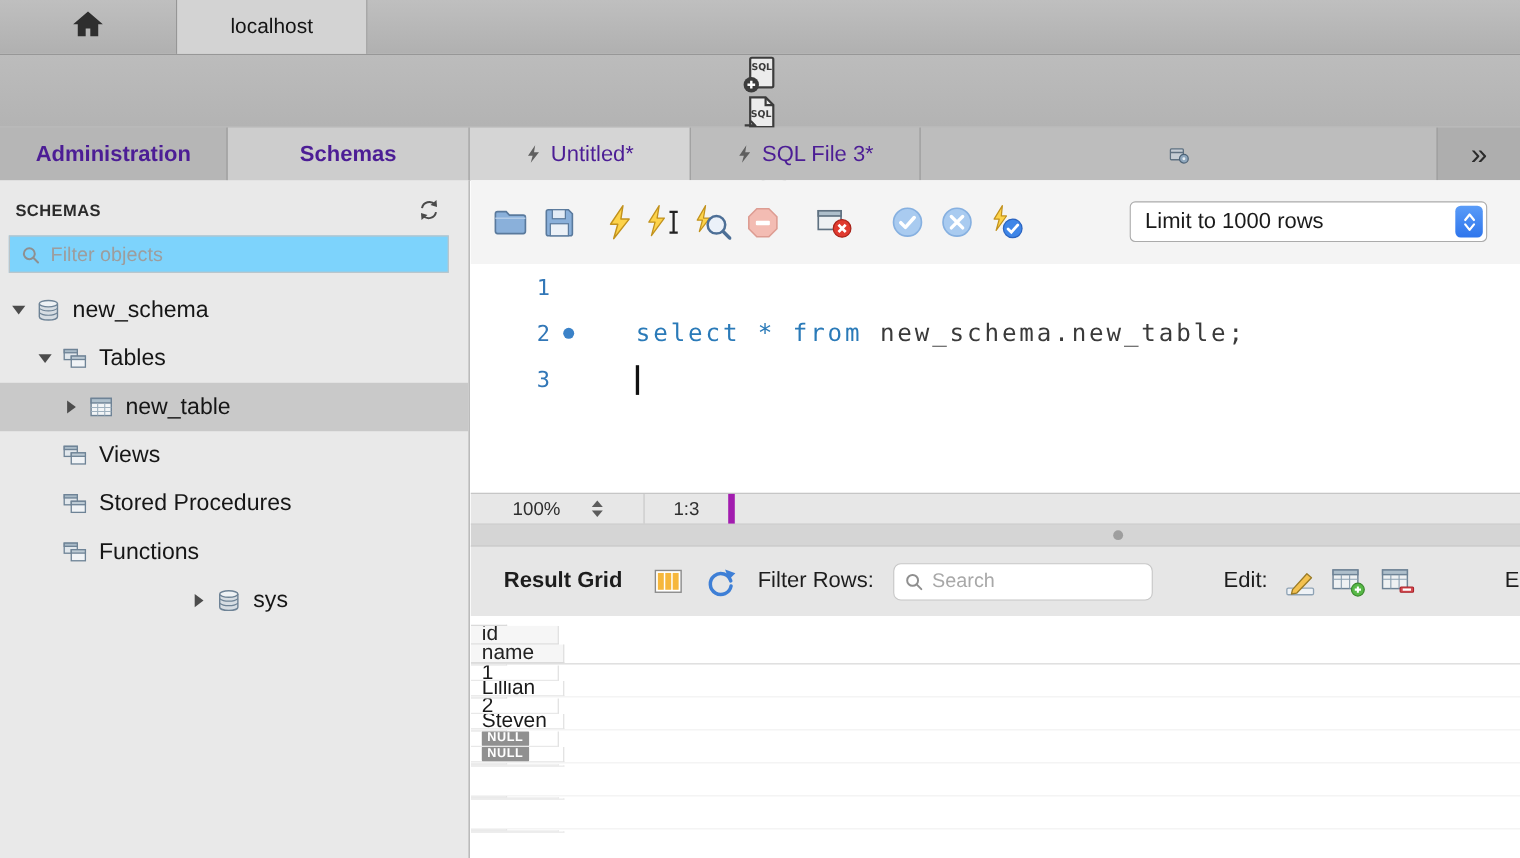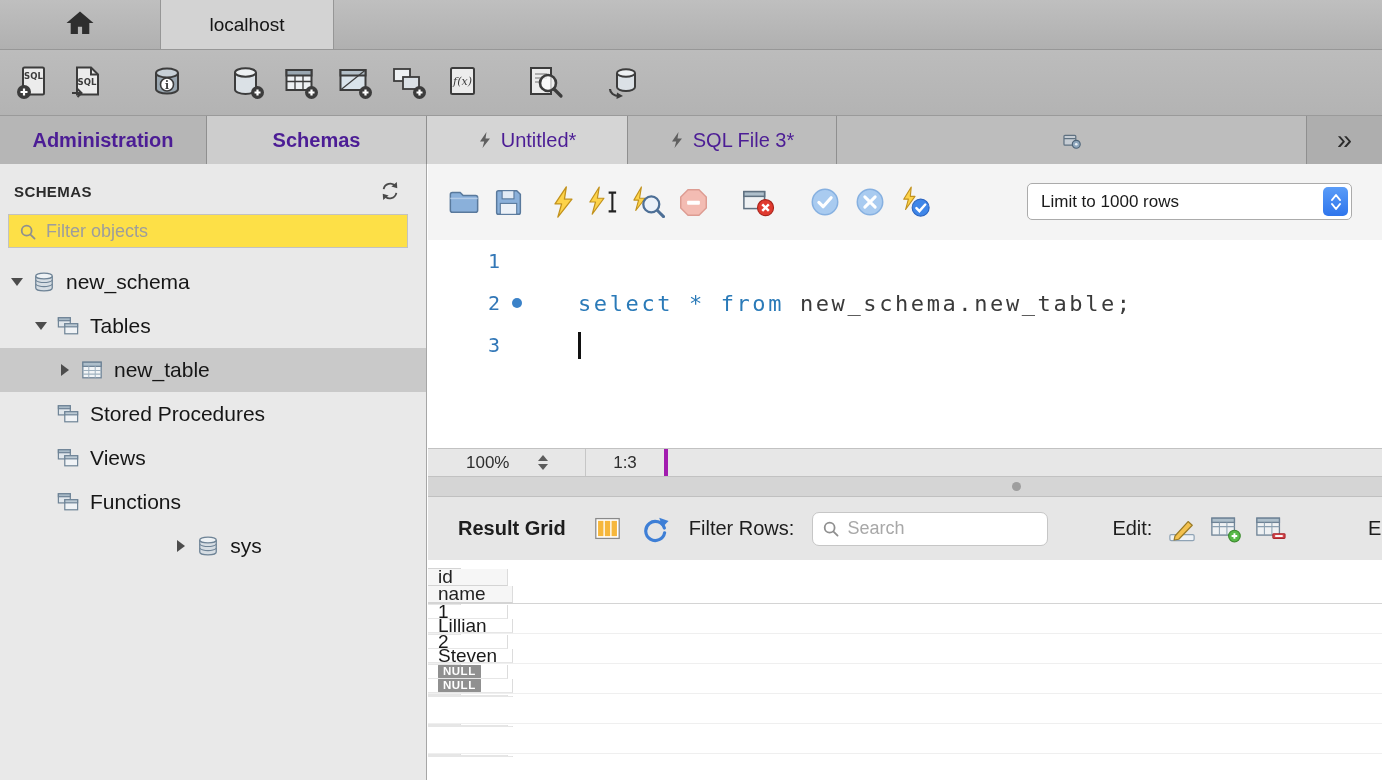--- a/index.html
+++ b/index.html
@@ -10,21 +10,21 @@
   
   .titlebar{position:absolute;top:0;left:0;width:100%;height:50px;
     background:linear-gradient(#bfbfbf,#b0b0b0);border-bottom:1px solid #979797;display:flex;}
   .home-tab{width:160px;display:flex;align-items:center;justify-content:center;}
   .conn-tab{width:174px;background:#d3d3d3;border-left:1px solid #969696;border-right:1px solid #969696;
     display:flex;align-items:center;justify-content:center;font-size:19px;color:#141414;}
 
   
   .main-toolbar{position:absolute;top:50px;left:0;width:100%;height:66px;
     background:linear-gradient(#bcbcbc,#b3b3b3);border-bottom:1px solid #9a9a9a;
-    display:flex;align-items:center;padding-left:10px;}
+    display:flex;align-items:center;padding-left:10px;flex-direction:column;}
   .tb-btn{width:46px;height:50px;display:flex;align-items:center;justify-content:center;margin-right:8px;}
   .tb-btn span{display:flex;}
 
   
   .tabrow{position:absolute;top:116px;left:0;width:100%;height:48px;background:#aeaeae;display:flex;}
   .tab{display:flex;align-items:center;justify-content:center;border-right:1px solid #8f8f8f;
     font-size:20px;color:#4c1d95;gap:9px;white-space:nowrap;overflow:hidden;}
   .side-tab{font-weight:bold;}
   .tab-admin-side{width:207px;background:#b6b6b6;}
   .tab-schemas{width:220px;background:#cdcdcd;}
@@ -36,38 +36,38 @@
     font-size:27px;color:#2b2b2b;background:#aeaeae;}
 
   
   .sidebar{position:absolute;top:164px;left:0;width:427px;height:616px;background:#e9e9e9;
     border-right:1px solid #a6a6a6;overflow:hidden;}
   .schemas-head{height:44px;display:flex;align-items:center;padding:10px 26px 0 14px;}
   .schemas-title{font-size:15px;font-weight:bold;color:#2b2b2b;letter-spacing:.4px;}
   .side-refresh{margin-left:auto;display:flex;}
   .filter-wrap{padding:6px 18px 12px 8px;position:relative;}
   .filter-wrap svg{position:absolute;left:19px;top:15px;}
-  .filter-input{width:100%;height:34px;border:1px solid #c2c2c2;border-radius:0;background:#fde047;
+  .filter-input{width:100%;height:34px;border:1px solid #c2c2c2;border-radius:0;background:#7dd3fc;
     padding-left:37px;font-size:18px;color:#333;font-family:"Liberation Sans",sans-serif;outline:none;}
   .filter-input::placeholder{color:#9d9d9d;}
   .tree-row{height:44px;display:flex;align-items:center;font-size:21px;color:#161616;cursor:default;}
   .tree-row.selected{background:#c9c9c9;}
   .twisty{width:18px;display:flex;justify-content:center;align-items:center;}
   .twisty.expanded::before{content:"";border-left:6.5px solid transparent;border-right:6.5px solid transparent;border-top:8px solid #4c4c4c;}
   .twisty.collapsed::before{content:"";border-top:6.5px solid transparent;border-bottom:6.5px solid transparent;border-left:8px solid #4c4c4c;}
   .tree-icon{width:26px;margin:0 8px 0 6px;display:flex;}
   .tree-label{white-space:nowrap;}
 
   
   .main{position:absolute;top:164px;left:428px;width:954px;height:616px;background:#fff;}
   .sql-toolbar{position:absolute;top:0;left:0;width:100%;height:76px;background:#f4f4f4;
     display:flex;align-items:center;padding-left:20px;}
   .sq-btn{margin-right:13px;display:flex;align-items:center;}
   .limit-dd{position:absolute;right:30px;top:19px;width:325px;height:37px;background:#fff;
-    border:1px solid #ababab;border-radius:5px;display:flex;align-items:center;font-size:17px;color:#1a1a1a;}
+    border:1px solid #ababab;border-radius:5px;display:flex;align-items:center;font-size:20px;color:#1a1a1a;}
   .limit-dd .dd-label{padding-left:13px;flex:1;}
   .dd-stepper{width:25px;align-self:stretch;margin:3px;border-radius:5px;
     background:linear-gradient(#5a9cf8,#2e75ec);display:flex;align-items:center;justify-content:center;}
 
   .editor{position:absolute;top:76px;left:0;width:100%;height:208px;background:#fff;overflow:hidden;}
   .code-line{height:42px;display:flex;align-items:center;}
   .ln{width:72px;text-align:right;font-family:"DejaVu Sans Mono",monospace;font-size:20px;color:#3277b7;}
   .mark{width:34px;display:flex;justify-content:center;}
   .mark .dot{width:10px;height:10px;border-radius:50%;background:#3b82c8;}
   .code{padding-left:44px;font-family:"DejaVu Sans Mono",monospace;font-size:22px;letter-spacing:2.6px;
@@ -75,21 +75,21 @@
   .code span{white-space:pre;}
   .tok-kw{color:#2a7ab8;}
   .tok-id{color:#3a3a3a;}
   .tok-pl{color:#3a3a3a;}
   .caret{width:2.5px;height:27px;background:#111;}
 
   .status{position:absolute;top:284px;left:0;width:100%;height:29px;background:#e7e7e7;
     border-top:1px solid #c2c2c2;border-bottom:1px solid #c2c2c2;display:flex;align-items:center;
     font-size:17px;color:#2e2e2e;}
   .zoom-cell{width:158px;height:100%;display:flex;align-items:center;padding-left:38px;gap:29px;border-right:1px solid #c6c6c6;}
-  .pos-cell{width:82px;height:100%;display:flex;align-items:center;justify-content:center;border-right:4px solid #a21caf;}
+  .pos-cell{width:82px;height:100%;display:flex;align-items:center;justify-content:center;border-right:6px solid #a21caf;}
   .stepper{display:flex;flex-direction:column;gap:3px;align-items:center;}
   .stepper i{display:block;width:0;height:0;}
   .step-up{border-left:5px solid transparent;border-right:5px solid transparent;border-bottom:6px solid #5c5c5c;}
   .step-down{border-left:5px solid transparent;border-right:5px solid transparent;border-top:6px solid #5c5c5c;}
 
   .splitter{position:absolute;top:313px;left:0;width:100%;height:20px;background:#d5d5d5;border-bottom:1px solid #c0c0c0;}
   .splitter .dot{position:absolute;left:584px;top:5px;width:9px;height:9px;border-radius:50%;background:#9e9e9e;}
 
   
   .result-toolbar{position:absolute;top:333px;left:0;width:100%;height:63px;background:#e6e6e6;
@@ -335,33 +335,33 @@
         <div class="tree-row" style="padding-left: 32px;">
           <span class="twisty none"></span>
           <span class="tree-icon">
             <svg viewBox="0 0 26 24" width="24" height="22">
               <rect x="2.5" y="3" width="13" height="10" fill="#e1e7ec" stroke="#6e8396" stroke-width="1.3"></rect>
               <rect x="2.5" y="3" width="13" height="3.2" fill="#a9bac7" stroke="#6e8396" stroke-width="1.3"></rect>
               <rect x="9.5" y="9.5" width="14" height="11" fill="#f0f3f6" stroke="#6e8396" stroke-width="1.3"></rect>
               <rect x="9.5" y="9.5" width="14" height="3.4" fill="#bccad4" stroke="#6e8396" stroke-width="1.3"></rect>
             </svg>
           </span>
-          <span class="tree-label">Stored Procedures</span>
+          <span class="tree-label">Views</span>
         </div>
         <div class="tree-row" style="padding-left: 32px;">
           <span class="twisty none"></span>
           <span class="tree-icon">
             <svg viewBox="0 0 26 24" width="24" height="22">
               <rect x="2.5" y="3" width="13" height="10" fill="#e1e7ec" stroke="#6e8396" stroke-width="1.3"></rect>
               <rect x="2.5" y="3" width="13" height="3.2" fill="#a9bac7" stroke="#6e8396" stroke-width="1.3"></rect>
               <rect x="9.5" y="9.5" width="14" height="11" fill="#f0f3f6" stroke="#6e8396" stroke-width="1.3"></rect>
               <rect x="9.5" y="9.5" width="14" height="3.4" fill="#bccad4" stroke="#6e8396" stroke-width="1.3"></rect>
             </svg>
           </span>
-          <span class="tree-label">Views</span>
+          <span class="tree-label">Stored Procedures</span>
         </div>
         <div class="tree-row" style="padding-left: 32px;">
           <span class="twisty none"></span>
           <span class="tree-icon">
             <svg viewBox="0 0 26 24" width="24" height="22">
               <rect x="2.5" y="3" width="13" height="10" fill="#e1e7ec" stroke="#6e8396" stroke-width="1.3"></rect>
               <rect x="2.5" y="3" width="13" height="3.2" fill="#a9bac7" stroke="#6e8396" stroke-width="1.3"></rect>
               <rect x="9.5" y="9.5" width="14" height="11" fill="#f0f3f6" stroke="#6e8396" stroke-width="1.3"></rect>
               <rect x="9.5" y="9.5" width="14" height="3.4" fill="#bccad4" stroke="#6e8396" stroke-width="1.3"></rect>
             </svg>

